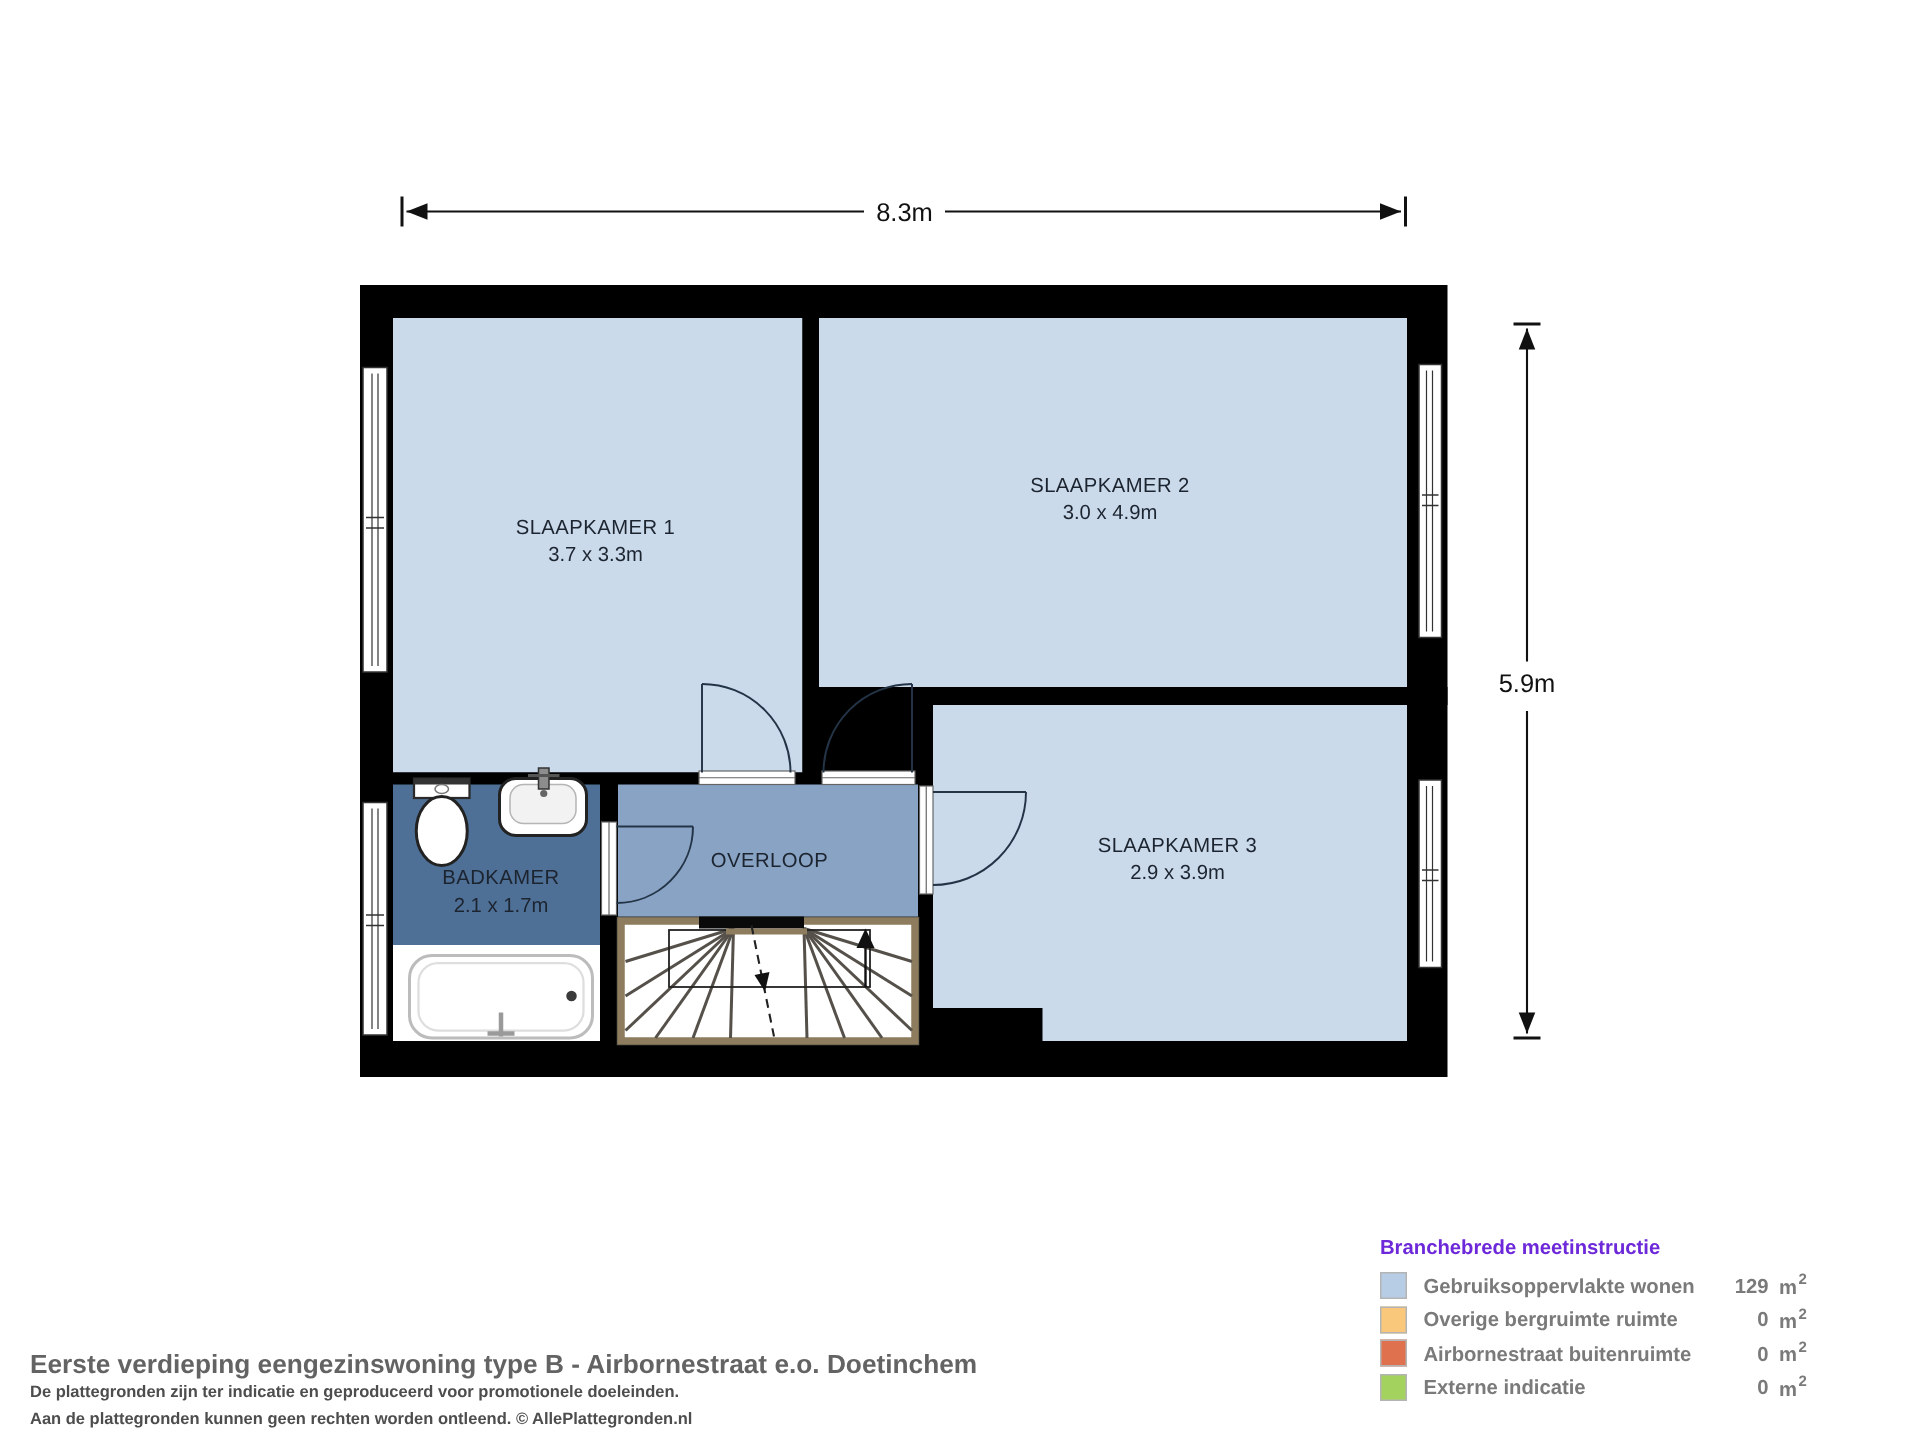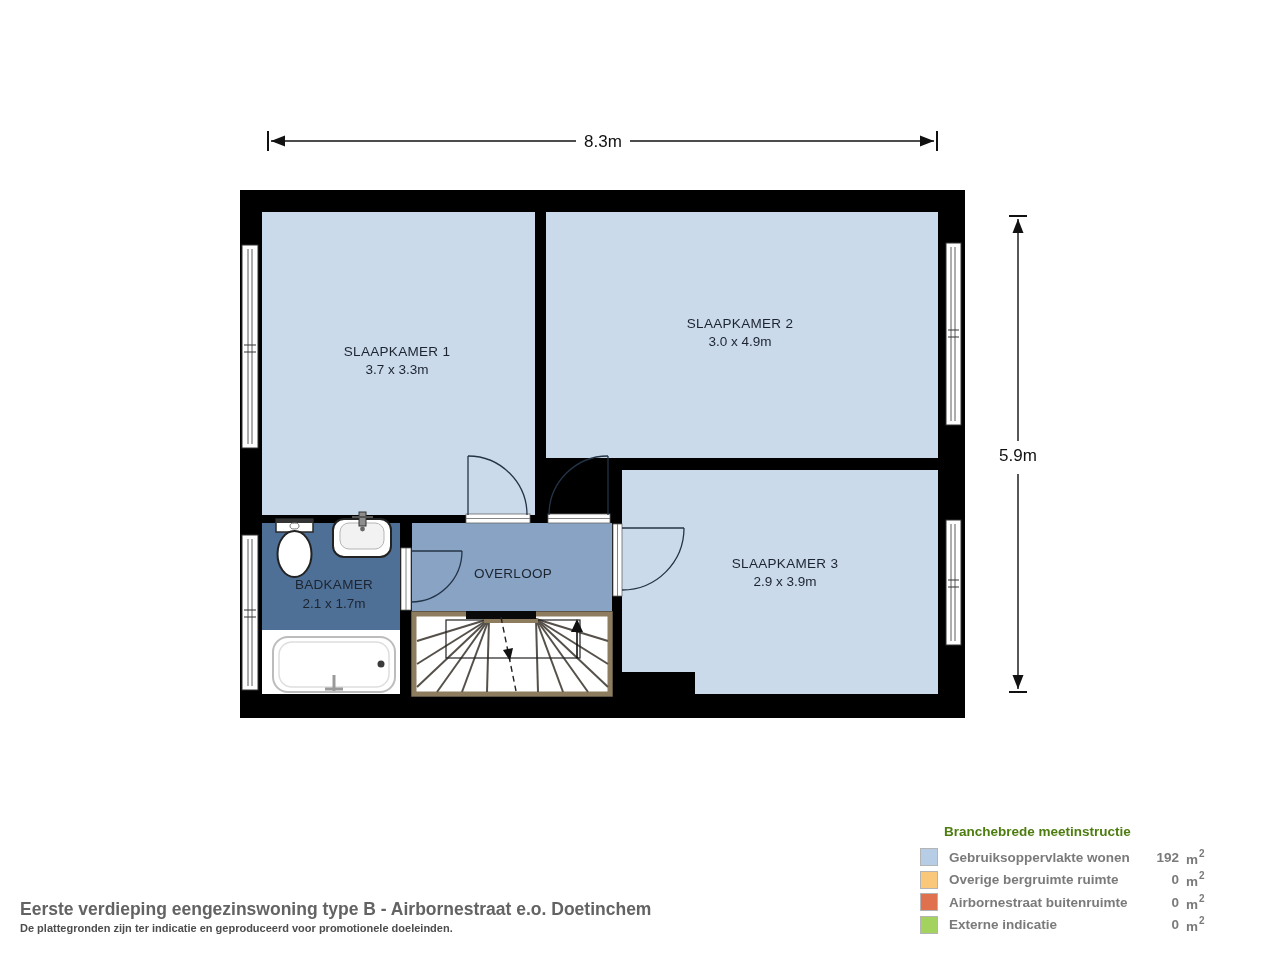--- a/index.html
+++ b/index.html
@@ -8,21 +8,21 @@
   svg text{font-family:"Liberation Sans", sans-serif;}
   .room-label{font-size:13.5px;fill:#1c2430;letter-spacing:.3px;}
   .room-size{font-size:13.5px;fill:#1c2430;}
   .dim-label{font-size:17px;fill:#111;}
   
   #footer{position:absolute;left:20px;top:874px;color:#5a5a5a;margin-top:24px;}
   #footer .ftitle{font-size:17.5px;font-weight:bold;color:#636363;line-height:22px;}
   #footer .fline{font-size:11px;font-weight:bold;color:#4d4d4d;line-height:17.5px;}
   
   #legend{position:absolute;left:920px;top:824px;width:292px;color:#7a7a7a;}
-  #legend .ltitle{font-size:13.5px;font-weight:bold;margin-bottom:7px;color:#4d7c0f;margin-left:24px;}
+  #legend .ltitle{font-size:13.5px;font-weight:bold;margin-bottom:7px;color:#6d28d9;}
   .lrow{display:flex;align-items:center;height:22.5px;}
   .swatch{width:16px;height:16px;border:1px solid #b4b4b4;flex:0 0 16px;}
   .llabel{font-size:13.5px;font-weight:bold;margin-left:11px;flex:1 1 auto;}
   .lvalue{font-size:13.5px;font-weight:bold;width:36px;text-align:right;}
   .lunit{font-size:13.5px;font-weight:bold;width:26px;text-align:left;margin-left:7px;}
   .lunit sup{font-size:10px;position:relative;top:-1px;left:1px;}
 </style>
 </head>
 <body>
 
@@ -205,30 +205,31 @@
       <line x1="1009" y1="216" x2="1027" y2="216" stroke-width="2"></line>
       <line x1="1009" y1="692" x2="1027" y2="692" stroke-width="2"></line>
       <text class="dim-label" x="1018" y="461" text-anchor="middle" stroke="none">5.9m</text>
     </g>
   </svg>
 
   
   <div id="footer">
     <div class="ftitle">Eerste verdieping eengezinswoning type B - Airbornestraat e.o. Doetinchem</div>
     <div class="fline">De plattegronden zijn ter indicatie en geproduceerd voor promotionele doeleinden.</div>
+    <div class="fline">Aan de plattegronden kunnen geen rechten worden ontleend. © AllePlattegronden.nl</div>
   </div>
 
   
   <div id="legend">
     <div class="ltitle">Branchebrede meetinstructie</div>
 
     <div class="lrow">
       <span class="swatch" style="background:#b7cde6"></span>
       <span class="llabel">Gebruiksoppervlakte wonen</span>
-      <span class="lvalue">192</span>
+      <span class="lvalue">129</span>
       <span class="lunit"><span>m</span><sup>2</sup></span>
     </div>
 
     <div class="lrow">
       <span class="swatch" style="background:#f9c87a"></span>
       <span class="llabel">Overige bergruimte ruimte</span>
       <span class="lvalue">0</span>
       <span class="lunit"><span>m</span><sup>2</sup></span>
     </div>
 

